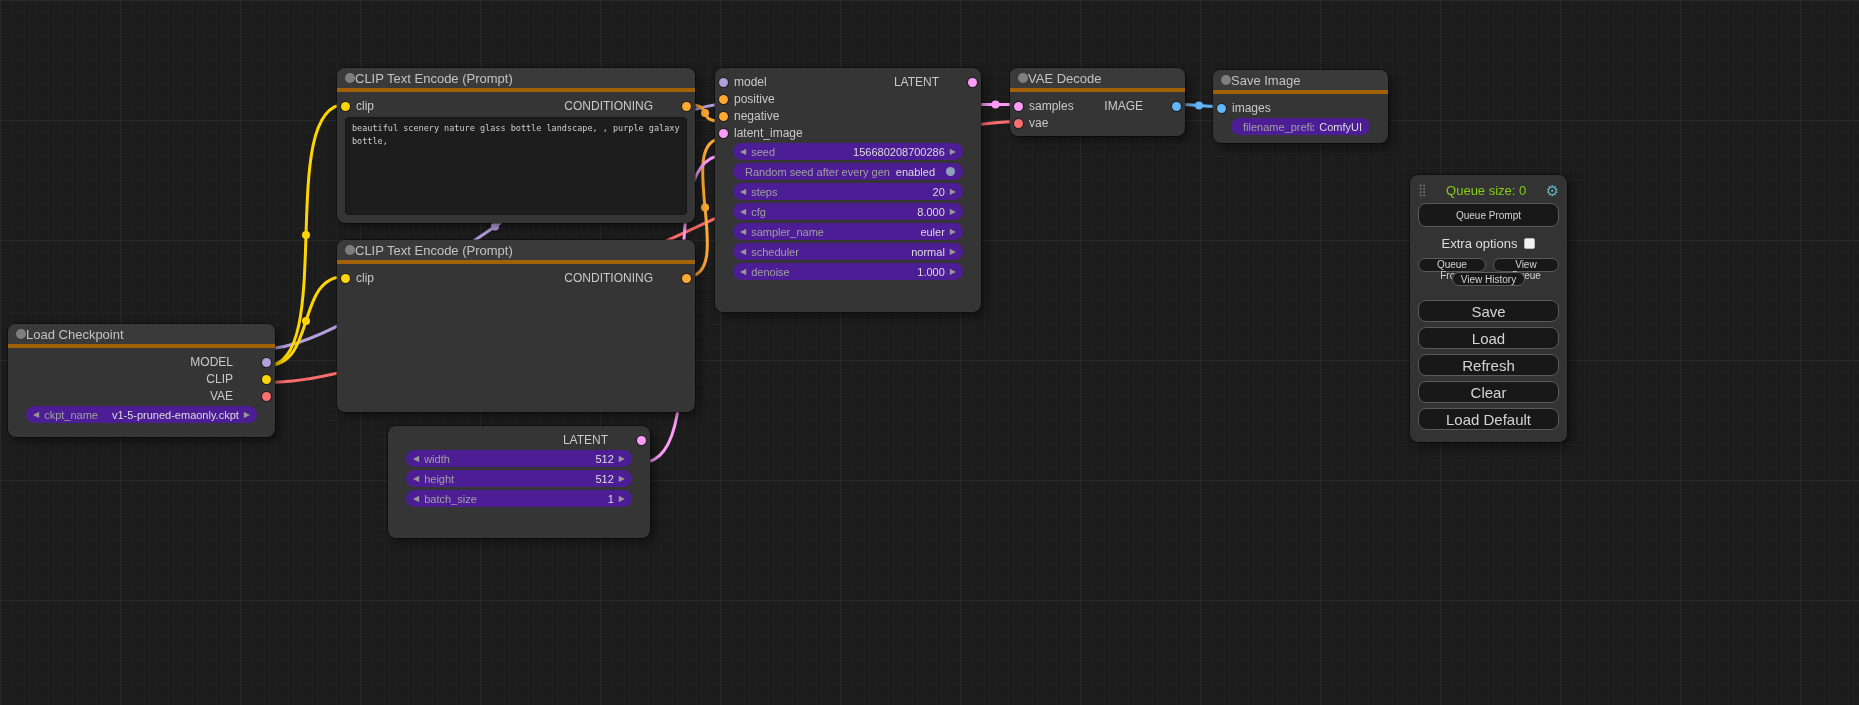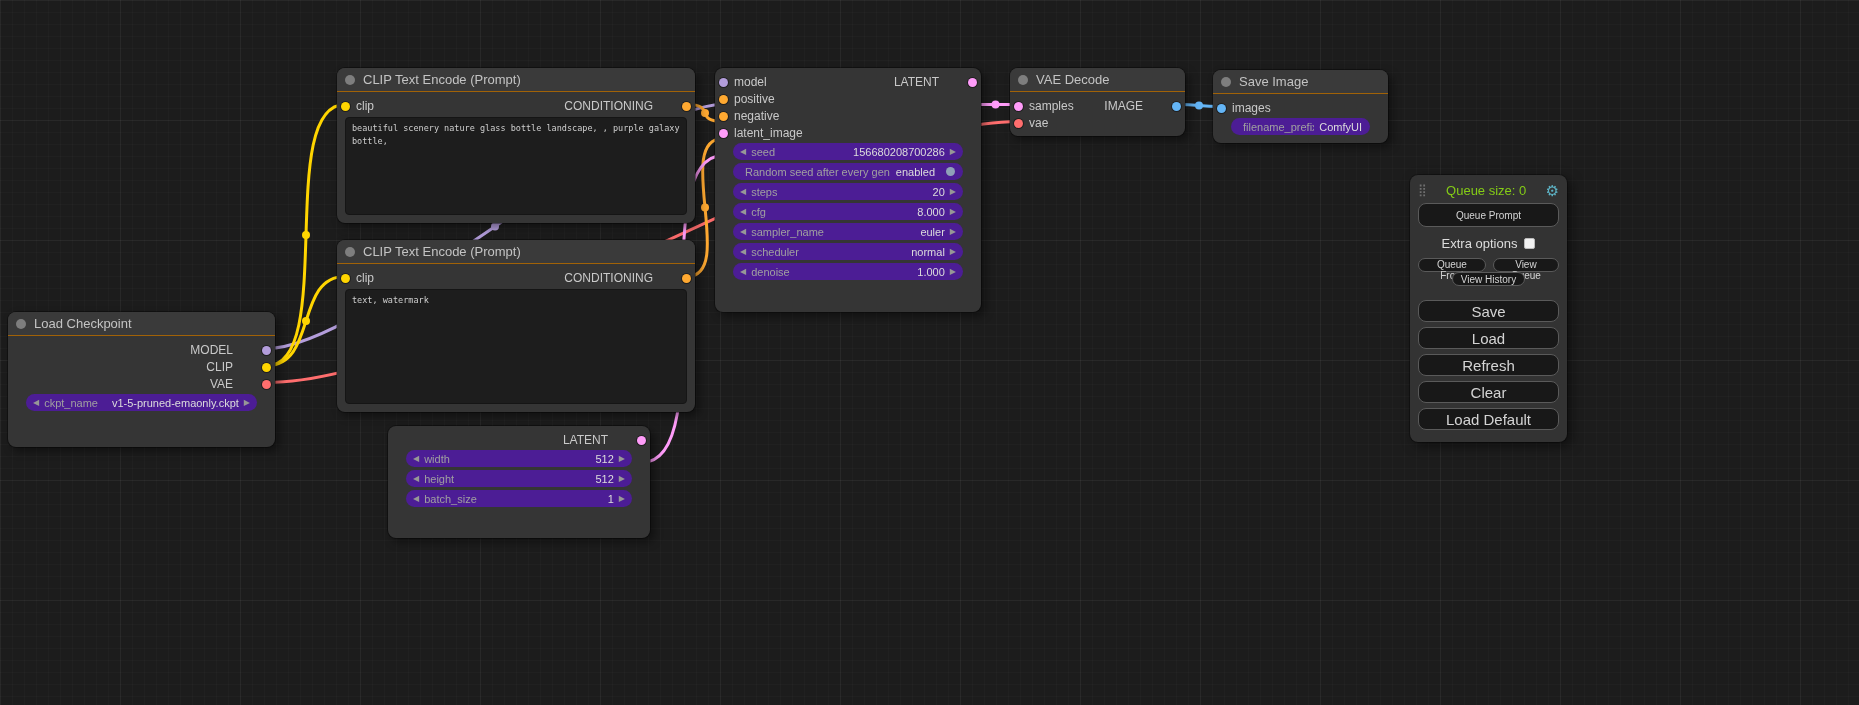--- a/index.html
+++ b/index.html
@@ -15,22 +15,22 @@
       linear-gradient(90deg, rgba(255,255,255,0.02) 1px, transparent 1px);
     background-size:120px 120px,120px 120px,12px 12px,12px 12px;
   }
   .wires { position:absolute; left:0; top:0; z-index:1; }
   .wires path { fill:none; stroke-width:3; stroke-linecap:round; }
   .node {
     position:absolute; z-index:2; background:#353535; border-radius:8px;
     box-shadow:0 0 0 1px rgba(0,0,0,0.35), 4px 4px 10px rgba(0,0,0,0.45);
   }
   .ntitle { height:24px; background:#3a3a3a; border-radius:8px 8px 0 0;
-    display:flex; align-items:center; padding:0 8px; gap:8px;
-    border-bottom:1px solid #a16207; }
+    display:flex; align-items:center; padding:0 8px; 
+    border-bottom:4px solid #a16207; }
   .ndot { width:10px; height:10px; border-radius:50%; background:#7e7e7e; flex:none; }
   .ntext { font-size:13px; color:#c3c3c3; white-space:nowrap; }
   .rows { padding-top:4px; }
   .srow { display:flex; justify-content:space-between; align-items:flex-end; height:17px; }
   .slot { display:flex; align-items:center; gap:6px; }
   .slot.in { padding-left:4px; }
   .slot.out { padding-right:4px; margin-left:auto;gap:29px; }
   .sdot { width:9px; height:9px; border-radius:50%; flex:none; box-shadow:0 0 0 1px rgba(0,0,0,0.4); }
   .slabel { font-size:12px; color:#c9c9c9; white-space:nowrap; }
   .widget { height:17px; background:#4c1d95; border-radius:9px; margin:3px 18px 0;
@@ -83,21 +83,21 @@
   <circle cx="306" cy="235" r="4" fill="#FFD500"></circle>
   <circle cx="306" cy="321" r="4" fill="#FFD500"></circle>
   <circle cx="642.5" cy="252" r="4" fill="#FF6E6E"></circle>
   <circle cx="705" cy="113" r="4" fill="#FFA931"></circle>
   <circle cx="705" cy="207.5" r="4" fill="#FFA931"></circle>
   <circle cx="682.5" cy="309" r="4" fill="#FF9CF9"></circle>
   <circle cx="995.5" cy="104.5" r="4" fill="#FF9CF9"></circle>
   <circle cx="1199" cy="105.5" r="4" fill="#64B5F6"></circle>
 </svg>
 
-<div class="node" style="left:8px;top:312px;width:267px;height:135px">
+<div class="node" style="left:8px;top:324px;width:267px;height:113px">
   <div class="ntitle">
     <span class="ndot"></span>
     <span class="ntext">Load Checkpoint</span>
   </div>
   <div class="rows">
     <div class="srow">
       <div class="slot out">
         <span class="slabel">MODEL</span>
         <span class="sdot" style="background-color: rgb(179, 157, 219);"></span>
       </div>
@@ -153,21 +153,20 @@
       <div class="slot in">
         <span class="sdot" style="background-color: rgb(255, 213, 0);"></span>
         <span class="slabel">clip</span>
       </div>
       <div class="slot out">
         <span class="slabel">CONDITIONING</span>
         <span class="sdot" style="background-color: rgb(255, 169, 49);"></span>
       </div>
     </div>
   </div>
-  <textarea class="ntextarea" style="top: 49px; height: 115px;">text, watermark</textarea>
 </div>
 
 <div class="node" style="left:388px;top:426px;width:262px;height:112px">
   <div class="rows">
     <div class="srow">
       <div class="slot out">
         <span class="slabel">LATENT</span>
         <span class="sdot" style="background-color: rgb(255, 156, 249);"></span>
       </div>
     </div>

